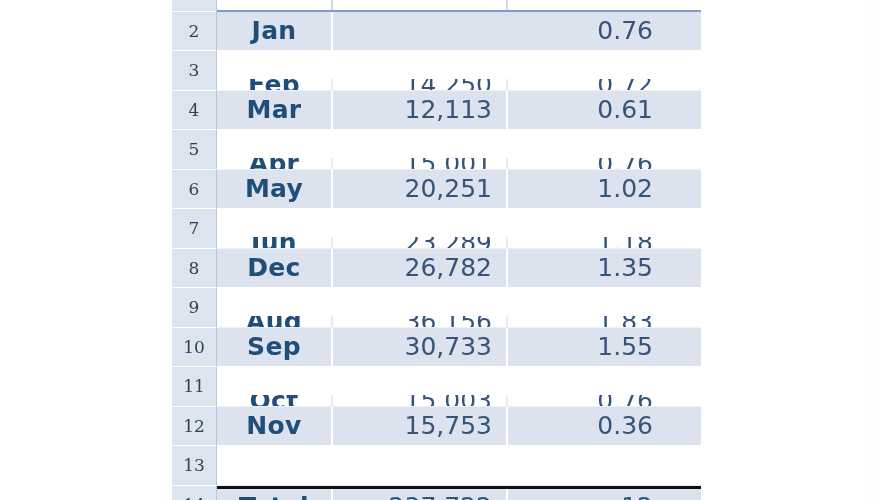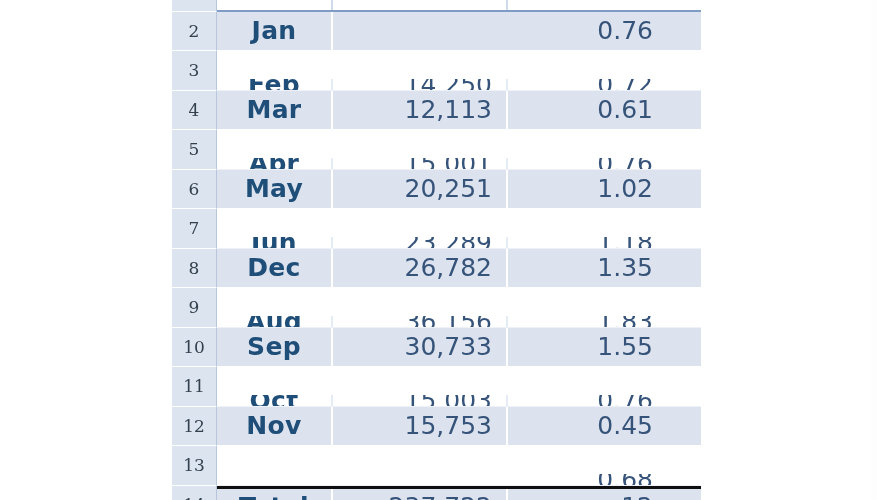--- a/index.html
+++ b/index.html
@@ -231,28 +231,27 @@
         <div class="cell c-sales">15,003</div>
         <div class="cell c-index">0.76</div>
       </div>
     </div>
 
     <div class="row band">
       <div class="gutter">12</div>
       <div class="cells">
         <div class="cell c-month">Nov</div>
         <div class="cell c-sales">15,753</div>
-        <div class="cell c-index">0.45</div>
+        <div class="cell c-index">0.36</div>
       </div>
     </div>
 
     <div class="row plain">
       <div class="gutter">13</div>
       <div class="cells">
-        <div class="cell c-index">0.68</div>
       </div>
     </div>
 
     <div class="row band total">
       <div class="gutter">14</div>
       <div class="cells">
         <div class="cell c-month">Total</div>
         <div class="cell c-sales">237,722</div>
         <div class="cell c-index">12</div>
       </div>

